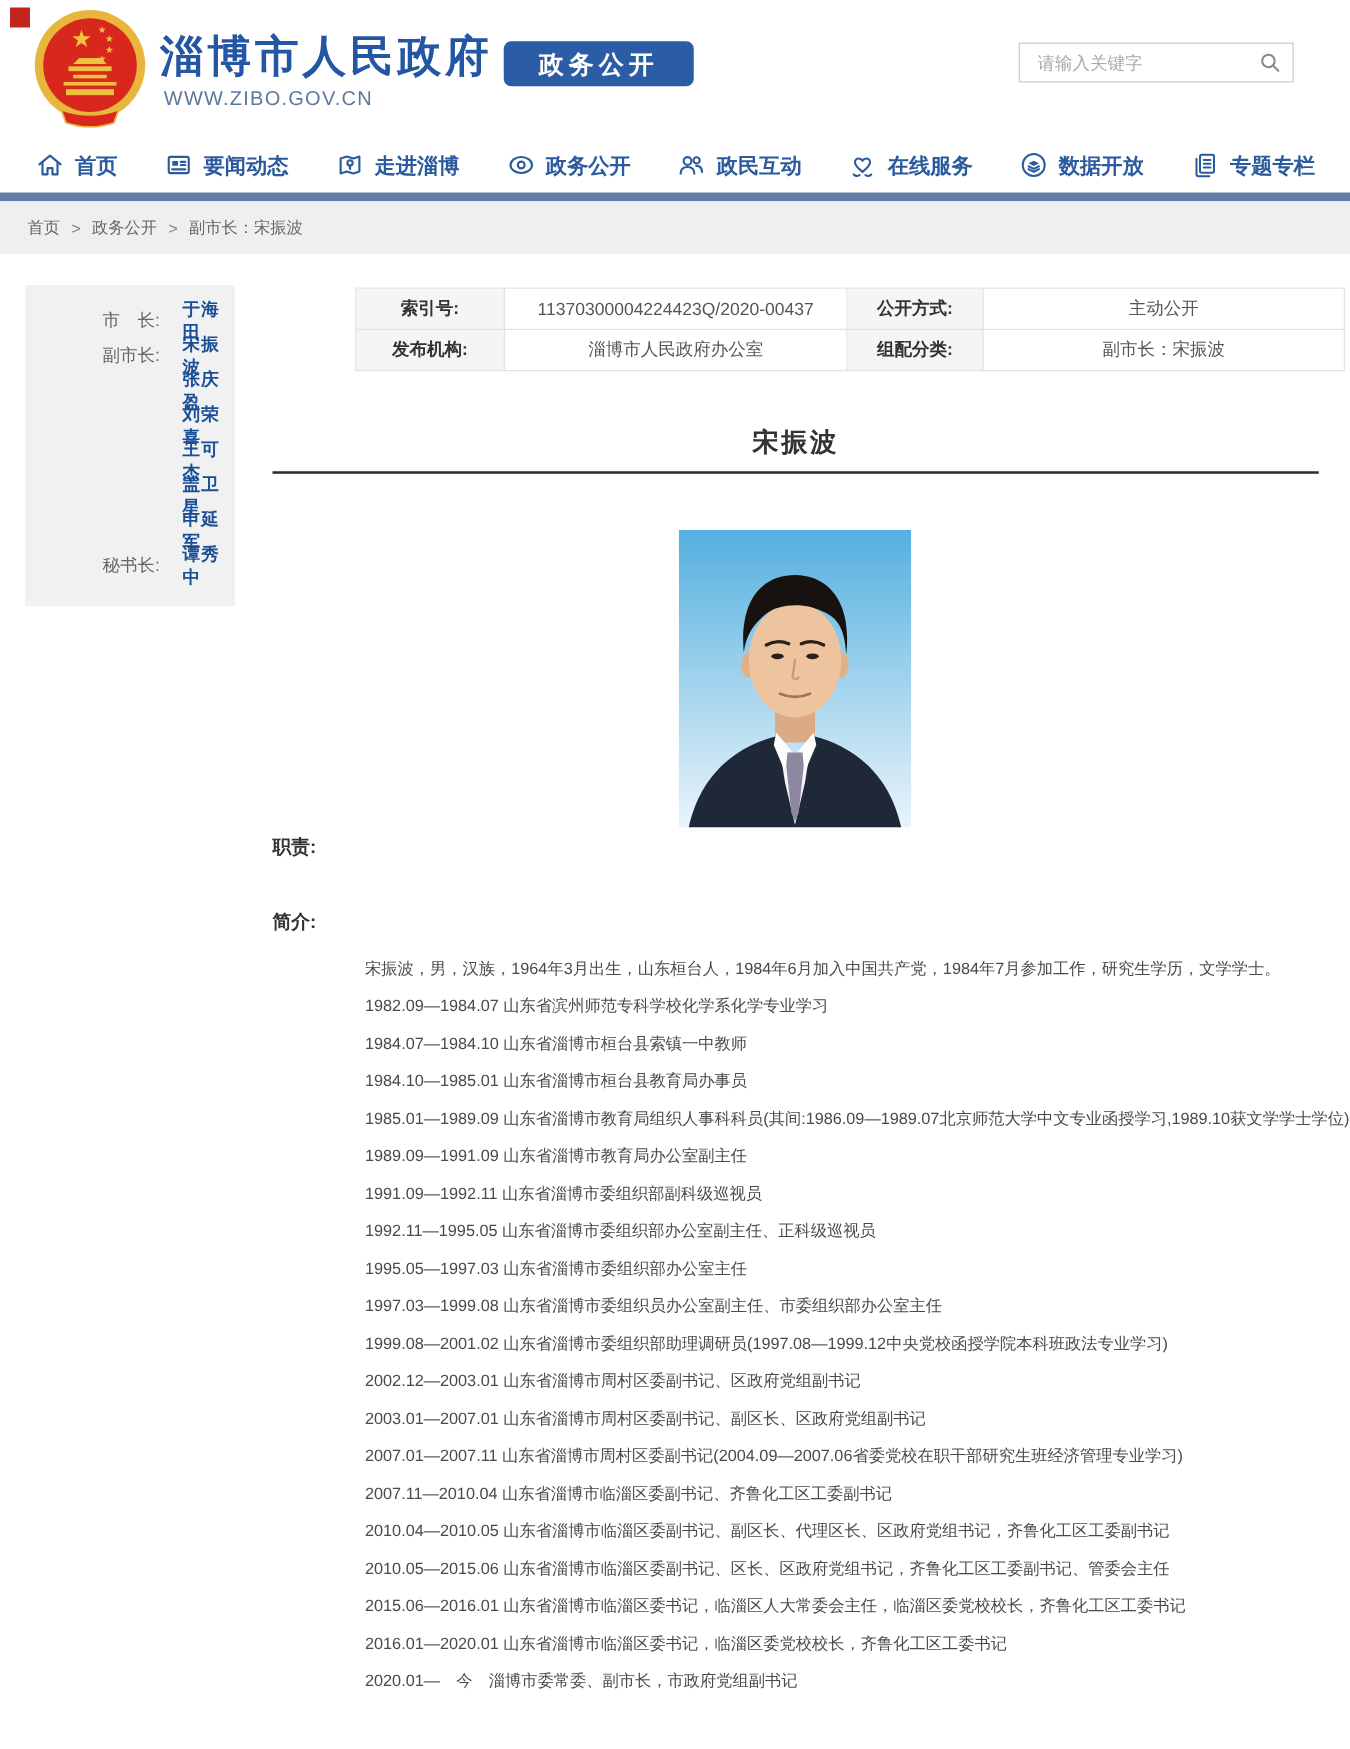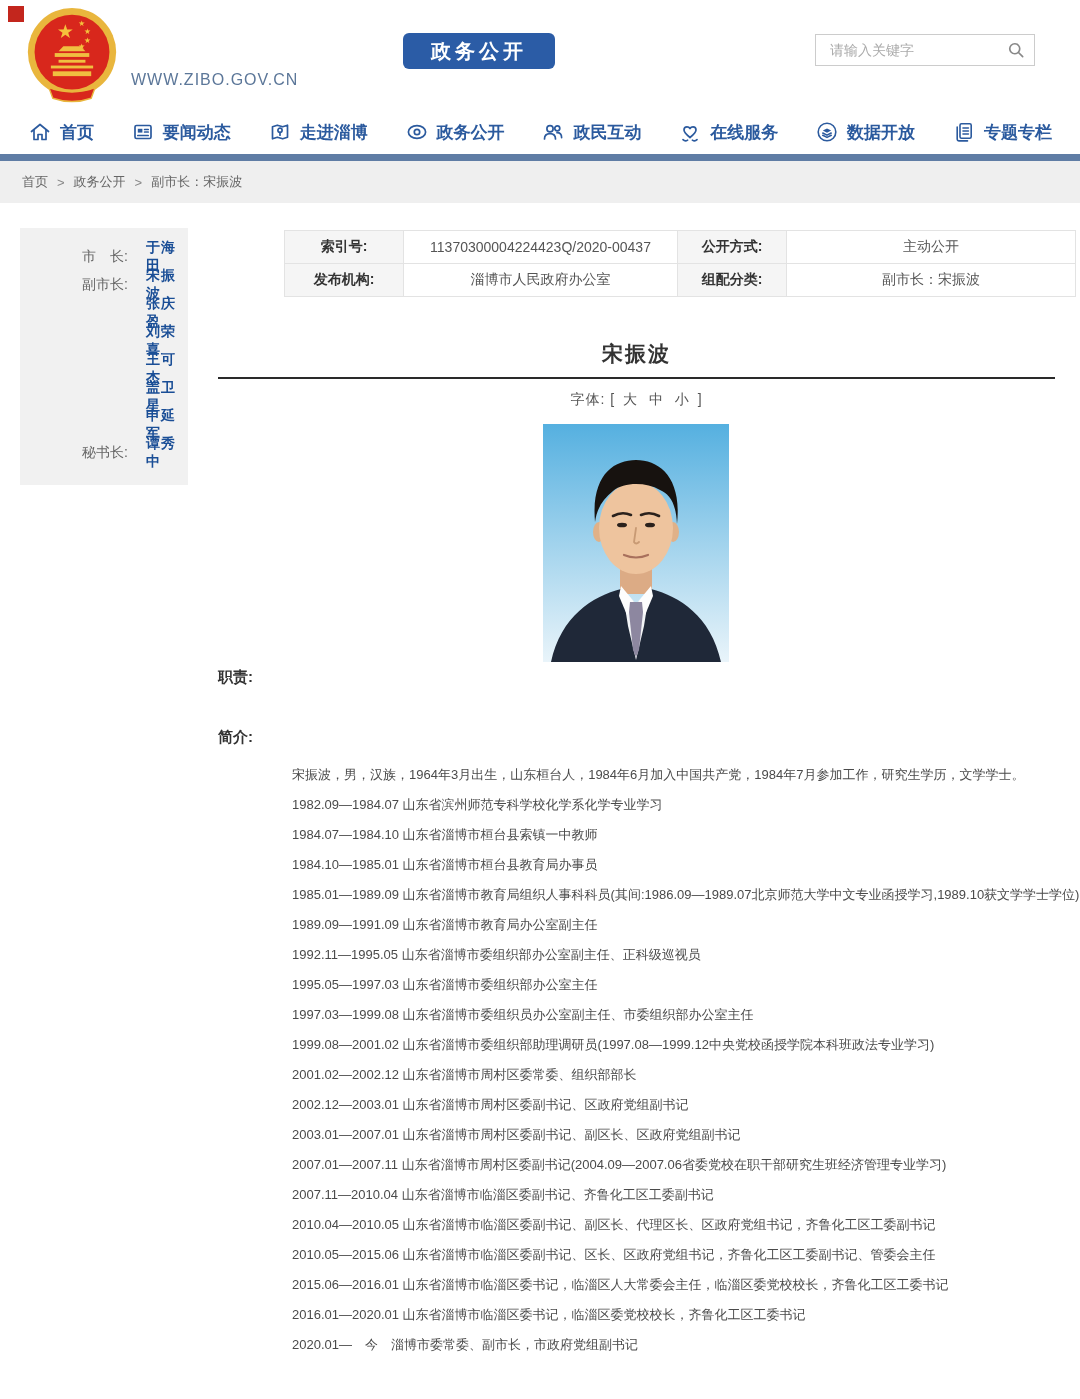--- a/index.html
+++ b/index.html
@@ -84,20 +84,21 @@
       <text x="66" y="37" font-size="8" fill="#f5c23c" text-anchor="middle">★</text>
       <text x="60" y="44" font-size="8" fill="#f5c23c" text-anchor="middle">★</text>
       <path d="M36 46 L64 46 L59 41 L41 41 Z" fill="#f0c040"></path>
       <rect x="32" y="48" width="36" height="4" fill="#f0c040"></rect>
       <rect x="36" y="55" width="28" height="3" fill="#f0c040"></rect>
       <rect x="28" y="61" width="44" height="3" fill="#f0c040"></rect>
       <rect x="30" y="67" width="40" height="5" fill="#f0c040"></rect>
       <path d="M26 84 Q50 93 74 84 L70 95 Q50 102 30 95 Z" fill="#d8271c" stroke="#e9b63d" stroke-width="1.5"></path>
     </svg>
 
+    <div class="site-name">淄博市人民政府</div>
     <div class="site-url">WWW.ZIBO.GOV.CN</div>
     <div class="badge">政务公开</div>
 
     <div class="search">
       <input type="text" placeholder="请输入关键字" style="">
       <svg class="mag" viewBox="0 0 24 24">
         <circle cx="10.5" cy="10.5" r="6" fill="none" stroke="#888" stroke-width="2"></circle>
         <line x1="15" y1="15" x2="20" y2="20" stroke="#888" stroke-width="2" stroke-linecap="round"></line>
       </svg>
     </div>
@@ -232,28 +233,20 @@
       <td class="val c2">淄博市人民政府办公室</td>
       <td class="lbl c3">组配分类:</td>
       <td class="val c4">副市长：宋振波</td>
     </tr>
   </tbody>
     </table>
 
   <div class="art-title">宋振波</div>
   <div class="title-rule"></div>
 
-  <div class="font-row">
-    <span>字体:</span>
-    <span>[</span>
-    <span class="fs">大</span>
-    <span class="fs">中</span>
-    <span class="fs">小</span>
-    <span>]</span>
-  </div>
 
   <svg class="photo" viewBox="0 0 186 238">
     <defs>
       <linearGradient id="pbg" x1="0" y1="0" x2="0" y2="1">
         <stop offset="0" stop-color="#55b0e0"></stop>
         <stop offset="0.55" stop-color="#a8d6ee"></stop>
         <stop offset="1" stop-color="#e9f4fa"></stop>
       </linearGradient>
     </defs>
     <rect width="186" height="238" fill="url(#pbg)"></rect>
@@ -278,25 +271,25 @@
   <div class="sec-label" style="top:668px">职责:</div>
   <div class="sec-label" style="top:728px">简介:</div>
 
   <div class="bio">
     <div>宋振波，男，汉族，1964年3月出生，山东桓台人，1984年6月加入中国共产党，1984年7月参加工作，研究生学历，文学学士。</div>
     <div>1982.09—1984.07 山东省滨州师范专科学校化学系化学专业学习</div>
     <div>1984.07—1984.10 山东省淄博市桓台县索镇一中教师</div>
     <div>1984.10—1985.01 山东省淄博市桓台县教育局办事员</div>
     <div>1985.01—1989.09 山东省淄博市教育局组织人事科科员(其间:1986.09—1989.07北京师范大学中文专业函授学习,1989.10获文学学士学位)</div>
     <div>1989.09—1991.09 山东省淄博市教育局办公室副主任</div>
+    <div>1991.09—1992.11 山东省淄博市委组织部副科级巡视员</div>
     <div>1992.11—1995.05 山东省淄博市委组织部办公室副主任、正科级巡视员</div>
     <div>1995.05—1997.03 山东省淄博市委组织部办公室主任</div>
     <div>1997.03—1999.08 山东省淄博市委组织员办公室副主任、市委组织部办公室主任</div>
     <div>1999.08—2001.02 山东省淄博市委组织部助理调研员(1997.08—1999.12中央党校函授学院本科班政法专业学习)</div>
-    <div>2001.02—2002.12 山东省淄博市周村区委常委、组织部部长</div>
     <div>2002.12—2003.01 山东省淄博市周村区委副书记、区政府党组副书记</div>
     <div>2003.01—2007.01 山东省淄博市周村区委副书记、副区长、区政府党组副书记</div>
     <div>2007.01—2007.11 山东省淄博市周村区委副书记(2004.09—2007.06省委党校在职干部研究生班经济管理专业学习)</div>
     <div>2007.11—2010.04 山东省淄博市临淄区委副书记、齐鲁化工区工委副书记</div>
     <div>2010.04—2010.05 山东省淄博市临淄区委副书记、副区长、代理区长、区政府党组书记，齐鲁化工区工委副书记</div>
     <div>2010.05—2015.06 山东省淄博市临淄区委副书记、区长、区政府党组书记，齐鲁化工区工委副书记、管委会主任</div>
     <div>2015.06—2016.01 山东省淄博市临淄区委书记，临淄区人大常委会主任，临淄区委党校校长，齐鲁化工区工委书记</div>
     <div>2016.01—2020.01 山东省淄博市临淄区委书记，临淄区委党校校长，齐鲁化工区工委书记</div>
     <div>2020.01—　今　淄博市委常委、副市长，市政府党组副书记</div>
   </div>

